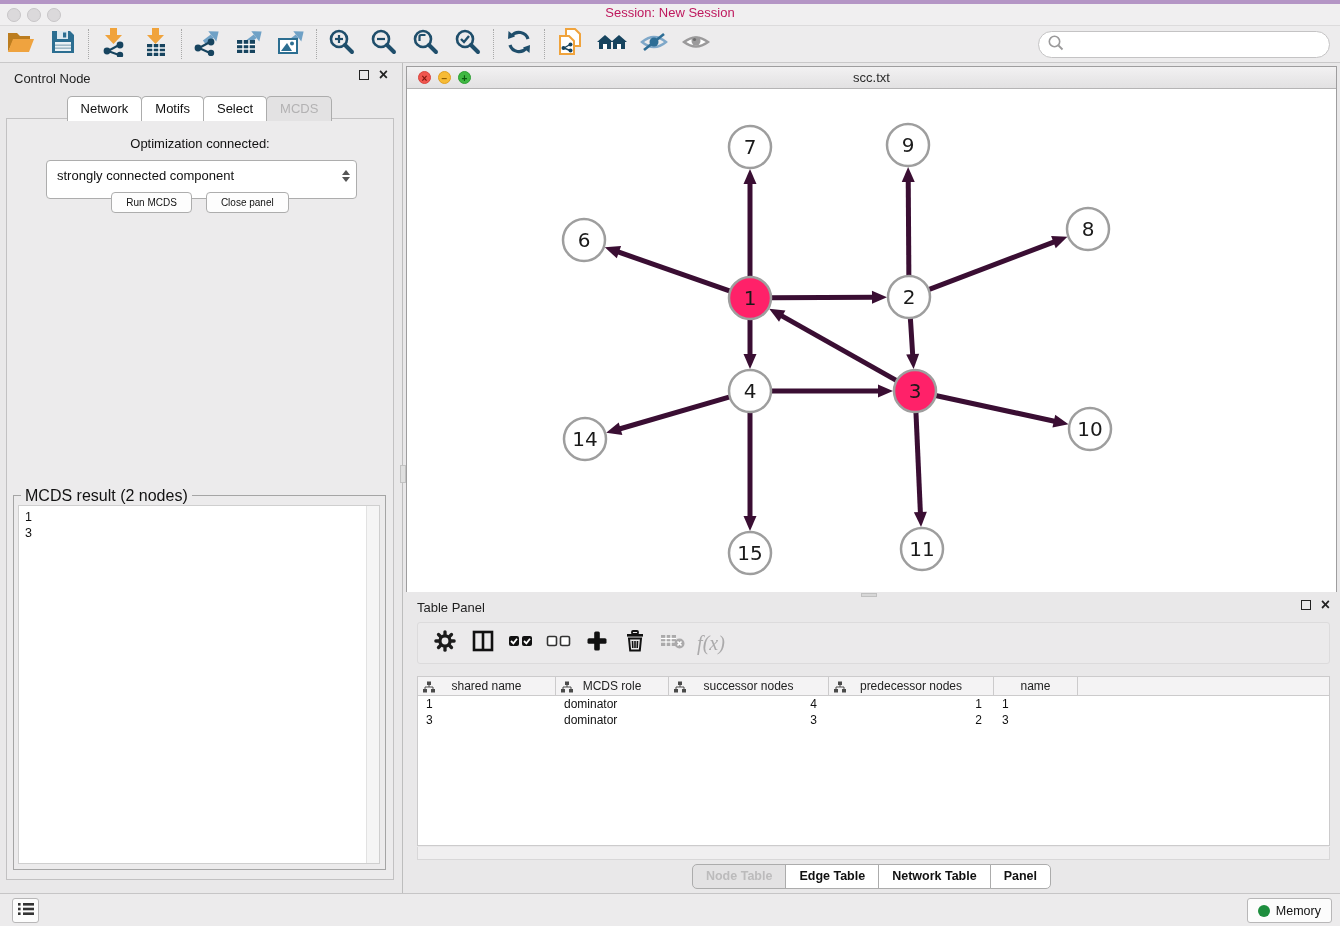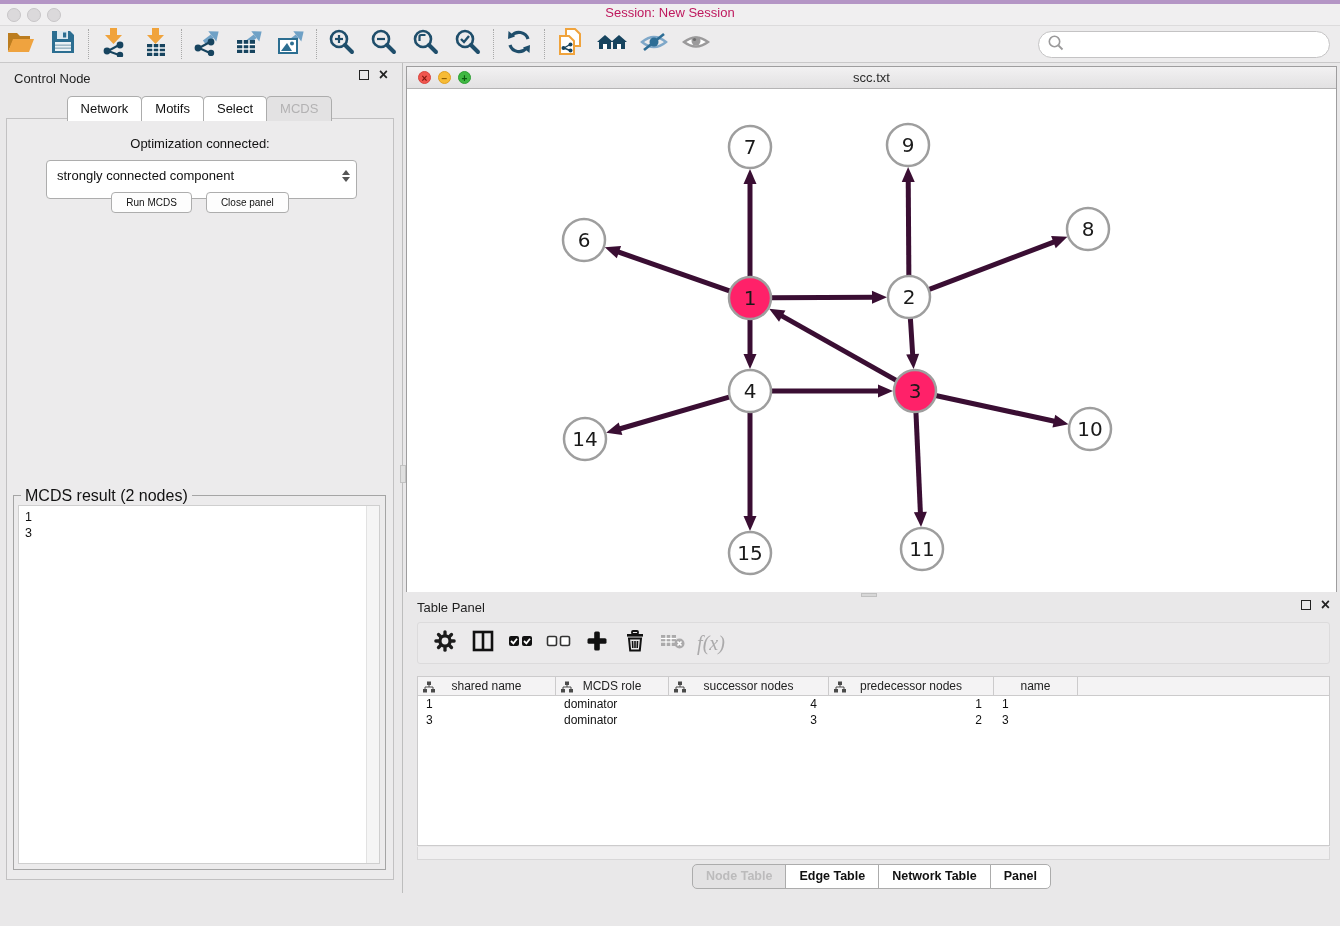--- a/index.html
+++ b/index.html
@@ -567,14 +567,34 @@
     <div class="tbl-scroll"></div>
 
     <div class="tp-tabs">
       <span class="btab active">Node Table</span>
       <span class="btab">Edge Table</span>
       <span class="btab">Network Table</span>
       <span class="btab">Panel</span>
     </div>
   </div>
 
+  <div class="statusbar">
+    <div class="sb-left-btn">
+      <span>
+        <svg width="18" height="16" viewBox="0 0 18 16">
+            <g fill="#333">
+              <rect x="1" y="2" width="2.6" height="2.6"></rect>
+              <rect x="6" y="2" width="11" height="2.6"></rect>
+              <rect x="1" y="6.7" width="2.6" height="2.6"></rect>
+              <rect x="6" y="6.7" width="11" height="2.6"></rect>
+              <rect x="1" y="11.4" width="2.6" height="2.6"></rect>
+              <rect x="6" y="11.4" width="11" height="2.6"></rect>
+            </g>
+          </svg>
+      </span>
+    </div>
+    <div class="memory-btn">
+      <span class="mem-dot"></span>
+      <span>Memory</span>
+    </div>
+  </div>
 
 </div>
 
 </body></html>

